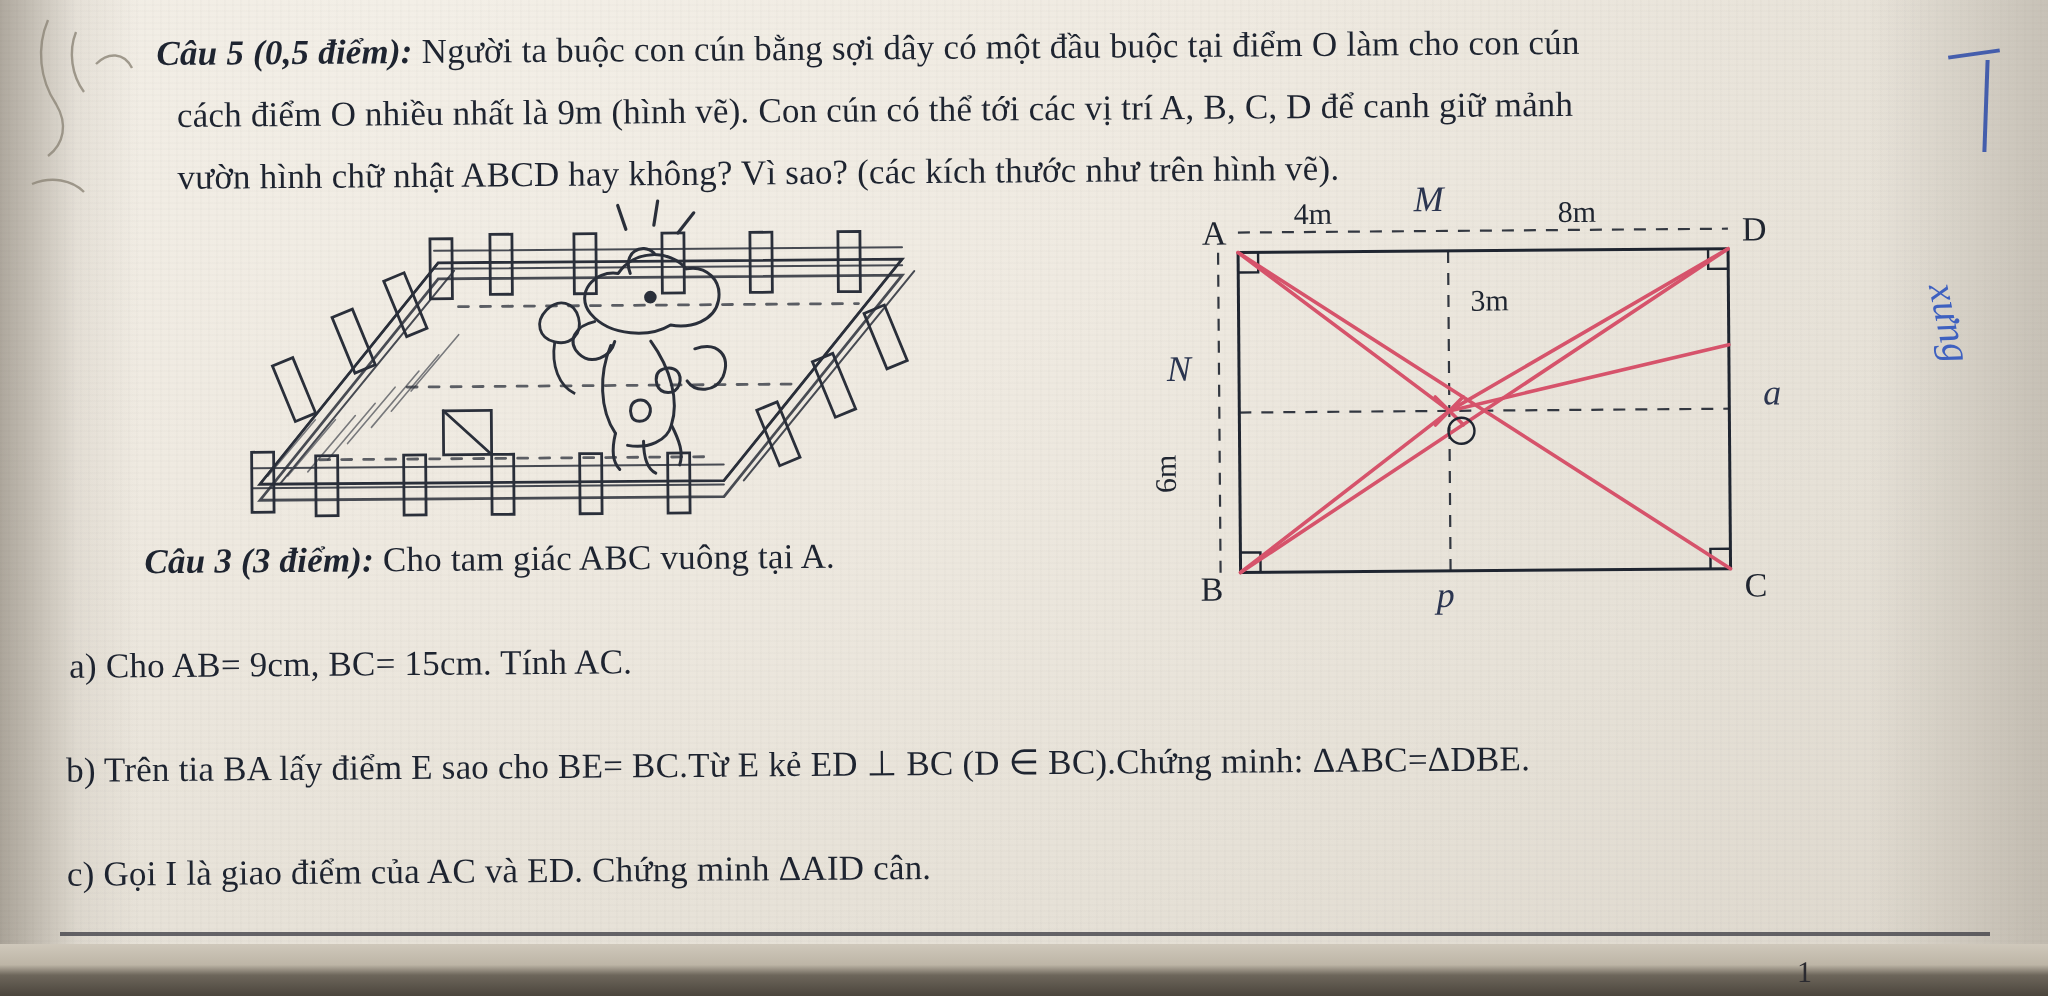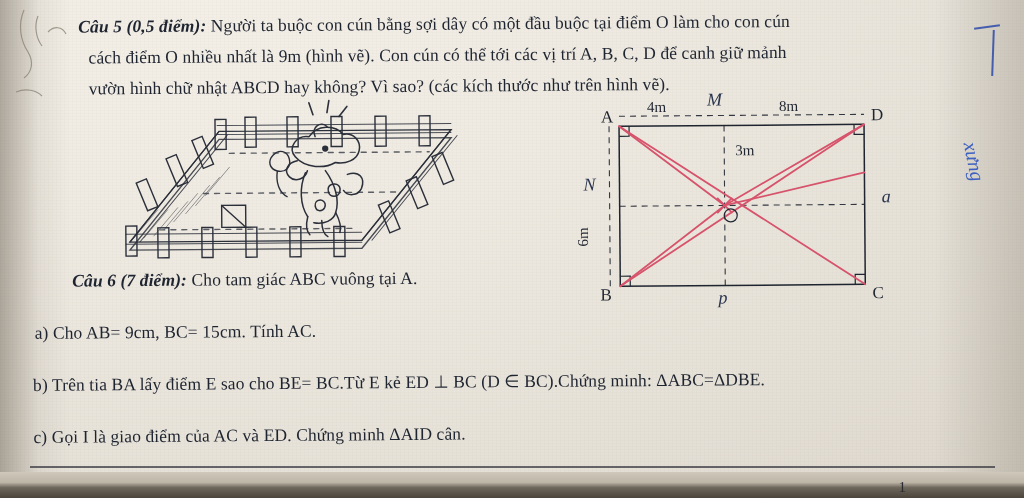--- a/index.html
+++ b/index.html
@@ -234,21 +234,21 @@
       <text x="-2" y="138" font-family="Liberation Serif, serif" font-size="15" fill="#1f2530" transform="rotate(-90 -2 138)">6m</text>
 
       <text x="118" y="-2" font-family="Liberation Serif, serif" font-style="italic" font-size="18" fill="#2b3550">M</text>
       <text x="-6" y="82" font-family="Liberation Serif, serif" font-style="italic" font-size="18" fill="#2b3550">N</text>
       <text x="292" y="96" font-family="Liberation Serif, serif" font-style="italic" font-size="18" fill="#2b3550">a</text>
       <text x="128" y="196" font-family="Liberation Serif, serif" font-style="italic" font-size="18" fill="#2b3550">p</text>
     </svg>
   </div>
 
   <div class="txt" style="left:72px;top:268px;">
-    <b class="ital">Câu 6 (7 điểm):</b>
+    <b class="ital">Câu 3 (3 điểm):</b>
     <span>Cho tam giác ABC vuông tại A.</span>
   </div>
 
   <div class="txt" style="left:34px;top:320px;">
     <span>a)</span>
     <span>Cho AB= 9cm, BC= 15cm. Tính AC.</span>
   </div>
 
   <div class="txt" style="left:32px;top:372px;">
     <span>b)</span>

